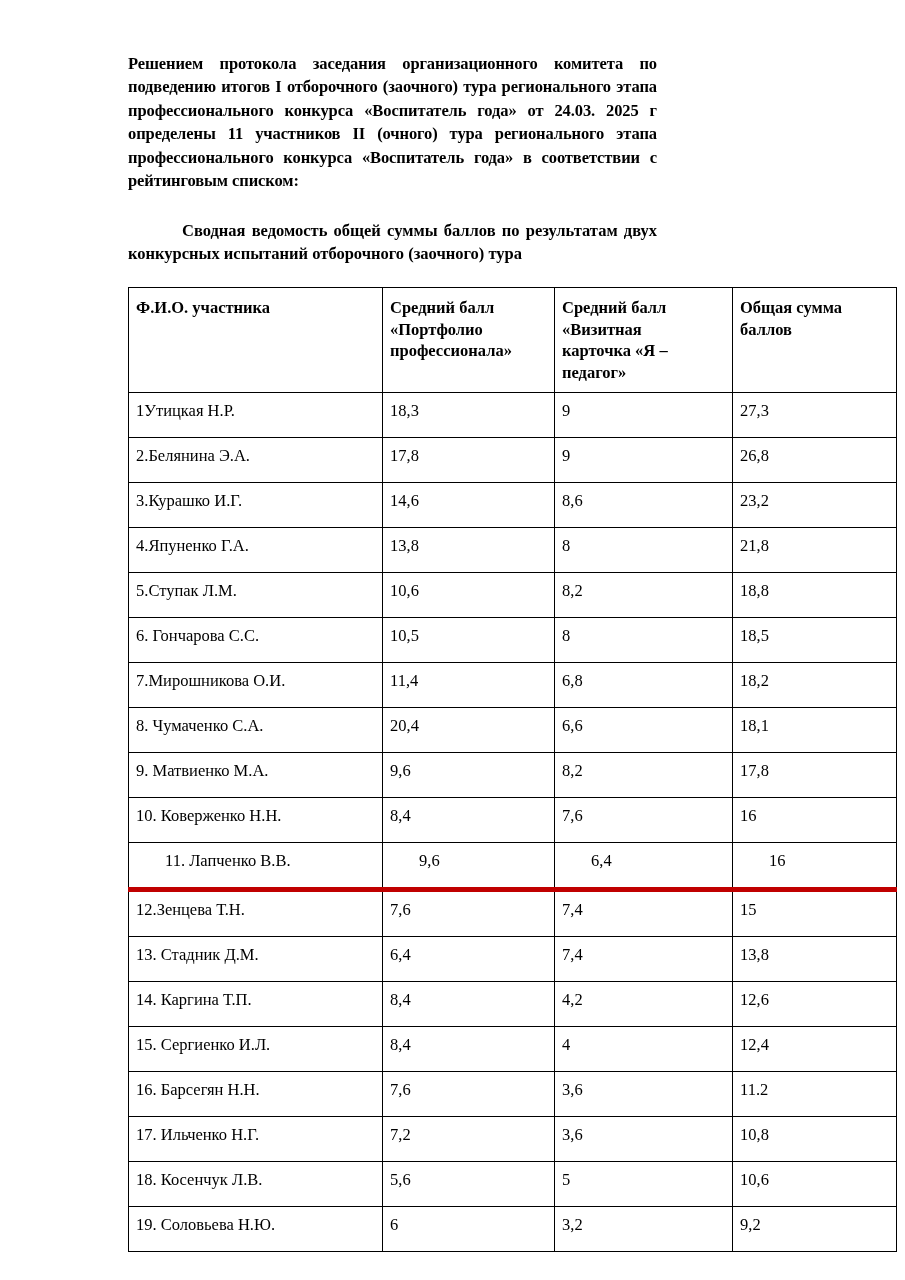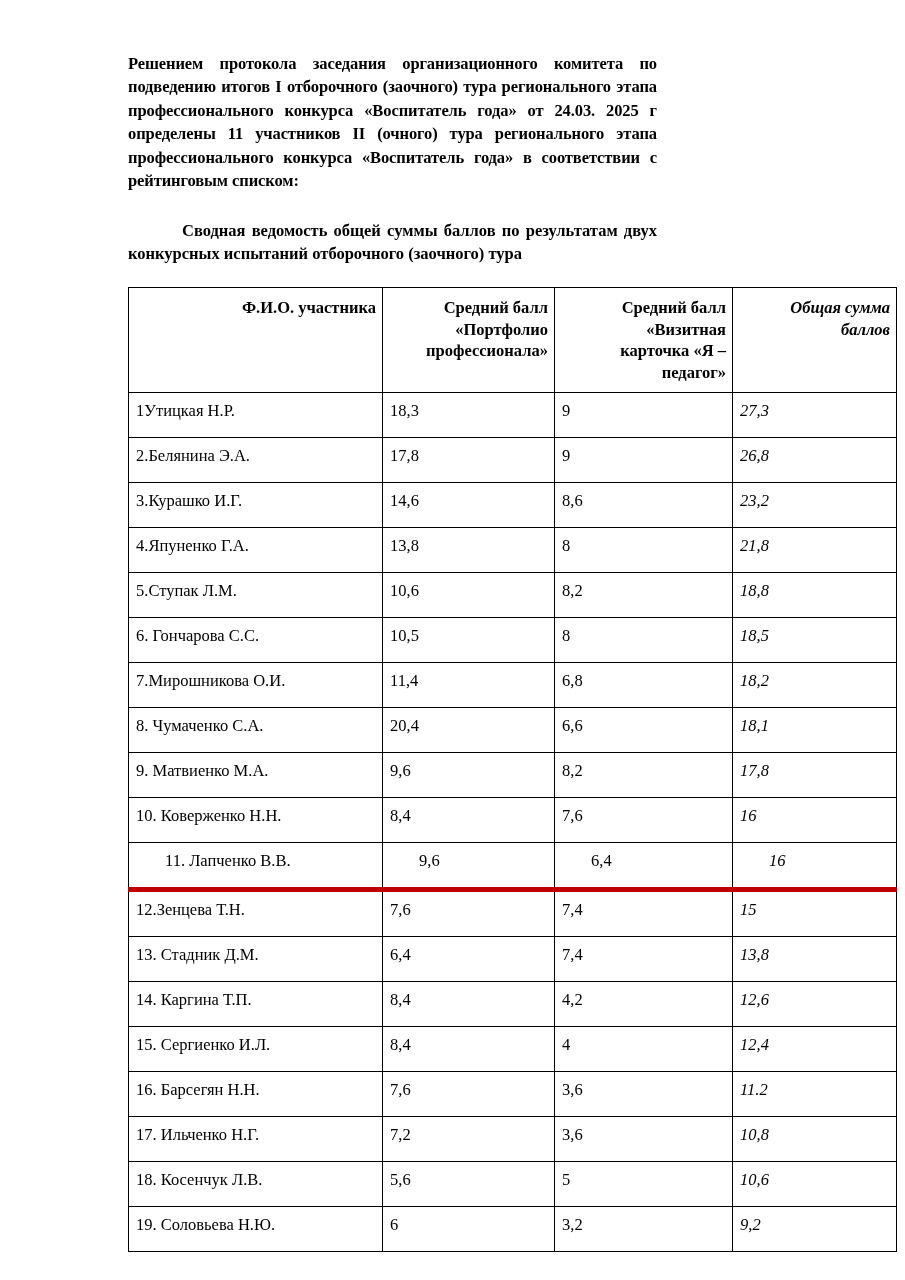--- a/index.html
+++ b/index.html
@@ -43,36 +43,36 @@
     table-layout: fixed;
   }
   table.scores td, table.scores th {
     border: 1px solid #000000;
     vertical-align: top;
     padding: 7px 6px 7px 7px;
     font-size: 16.5px;
     line-height: 1.3;
   }
   table.scores thead th {
-    text-align: right;
+    text-align: left;
     font-weight: bold;
     padding-top: 9px;
     padding-bottom: 9px;
     height: 80px;
     vertical-align: top;
   }
   table.scores tbody td {
     height: 30px;
     font-weight: normal;
     text-align: left;
   }
   .col-name   { width: 240px; }
   .col-port   { width: 158px; }
   .col-visit  { width: 164px; }
-  .col-total  { width: 150px; font-style: italic; }
+  .col-total  { width: 150px; }
 
   tr.cutoff td {
     border-bottom: 5px solid #c00000;
     padding-left: 36px;
   }
   tr.after-cutoff td {
     border-top: none;
   }
   .hdr-line { display: block; }
 </style>

